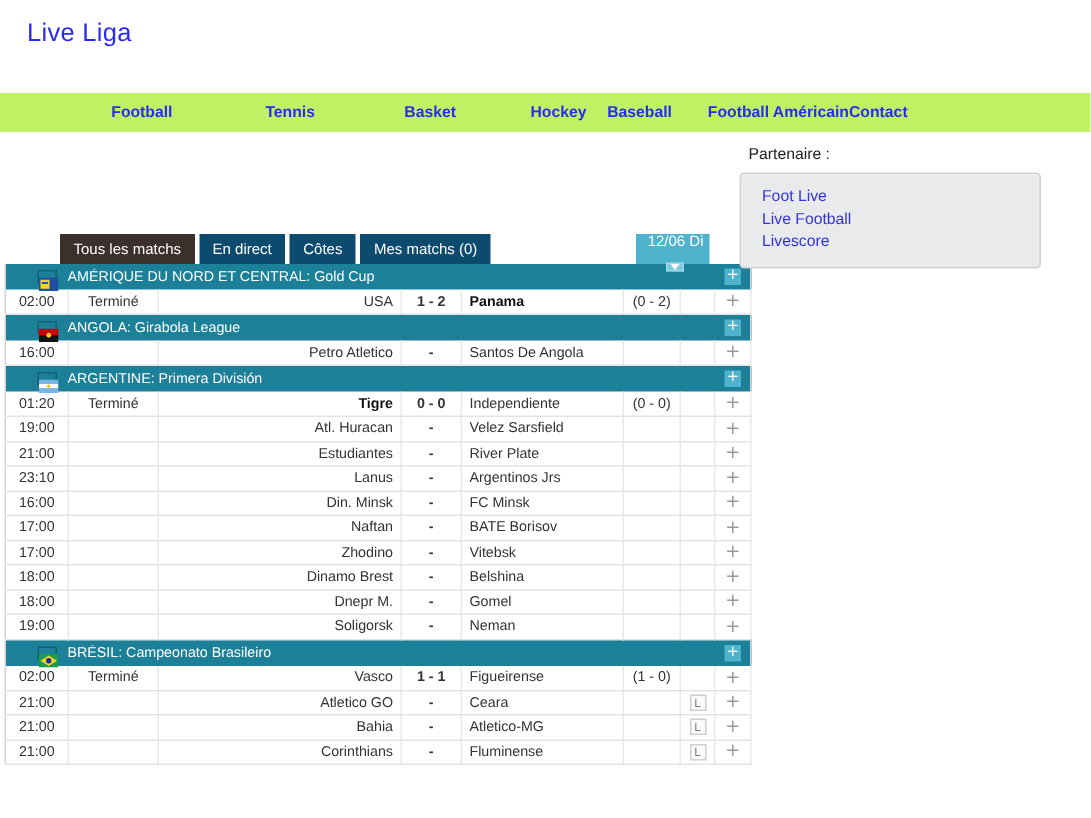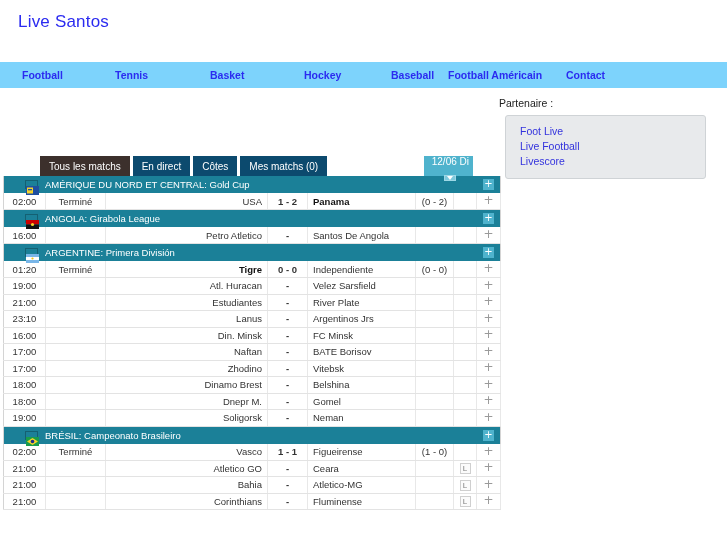--- a/index.html
+++ b/index.html
@@ -21,24 +21,25 @@
     font-size: 17px;
     color: #2b2bf0;
     font-weight: normal;
     margin: 0;
     letter-spacing: .2px;
   }
 
   
   .main-nav {
     height: 26px;
-    background: #7dd3fc;
+    background: #bef264;
     display: flex;
     align-items: center;
     padding-left: 22px;
+    text-align: right;
   }
   .nav-item {
     color: #2b2bf0;
     font-size: 10.5px;
     font-weight: bold;
     text-decoration: none;
     cursor: pointer;
     white-space: nowrap;
   }
   .nav-item:nth-child(1) { width: 93px; }
@@ -57,21 +58,21 @@
   .left-col { width: 490px; }
   .right-col { width: 237px; padding-top: 9px; }
 
   
   .partner-label {
     font-size: 10.5px;
     color: #222;
     margin: 0 0 6px 9px;
   }
   .partner-box {
-    margin-left: 15px;
+    margin-left: 3px;
     width: 201px;
     background: #e8eaec;
     border: 1px solid #cfd3d6;
     border-radius: 3px;
     padding: 8px 0 9px 14px;
   }
   .partner-link {
     display: block;
     color: #3333dd;
     font-size: 10.5px;
@@ -229,21 +230,21 @@
     color: #9a9a9a;
     text-align: center;
     cursor: pointer;
     font-family: "DejaVu Sans", sans-serif;
   }
 </style>
 </head>
 <body>
 
 <div class="site-header">
-  <h1 class="site-title">Live Santos</h1>
+  <h1 class="site-title">Live Liga</h1>
 </div>
 
 <nav class="main-nav" id="main-nav">
     <a class="nav-item">Football</a>
     <a class="nav-item">Tennis</a>
     <a class="nav-item">Basket</a>
     <a class="nav-item">Hockey</a>
     <a class="nav-item">Baseball</a>
     <a class="nav-item">Football Américain</a>
     <a class="nav-item">Contact</a>

